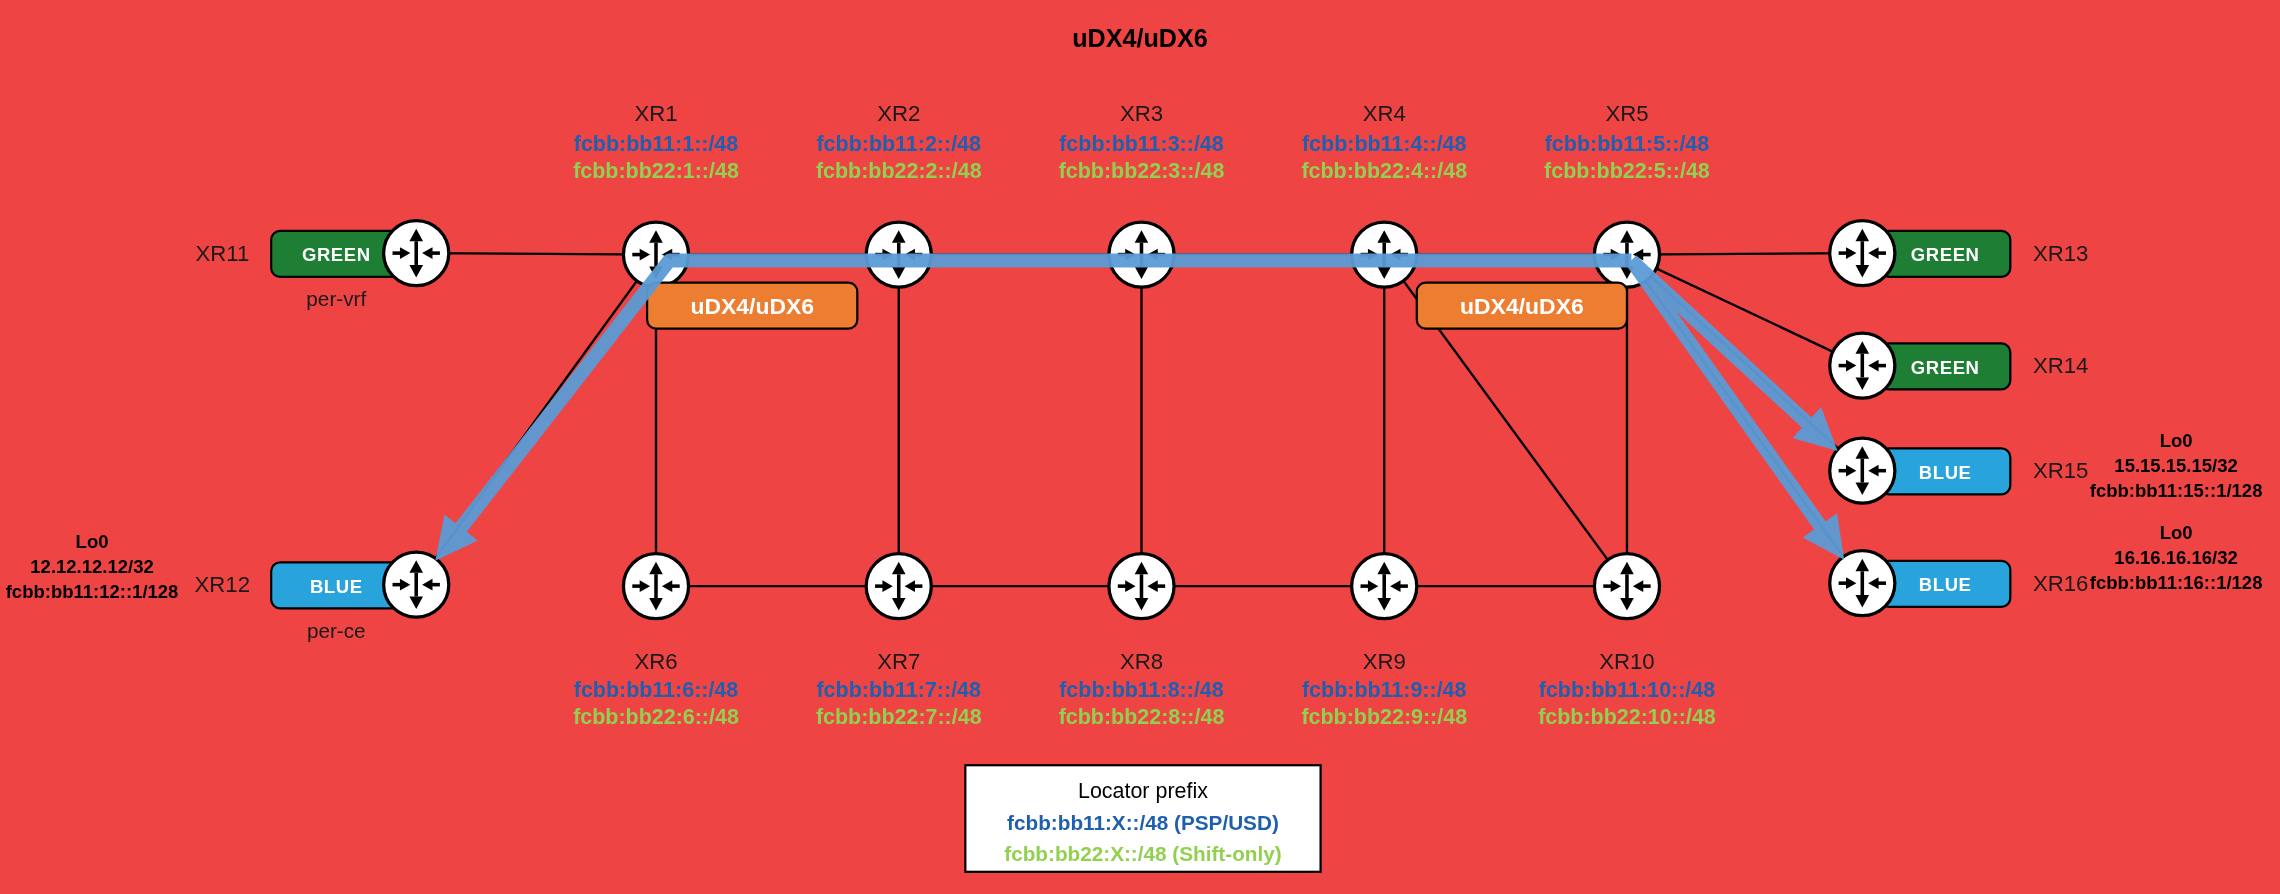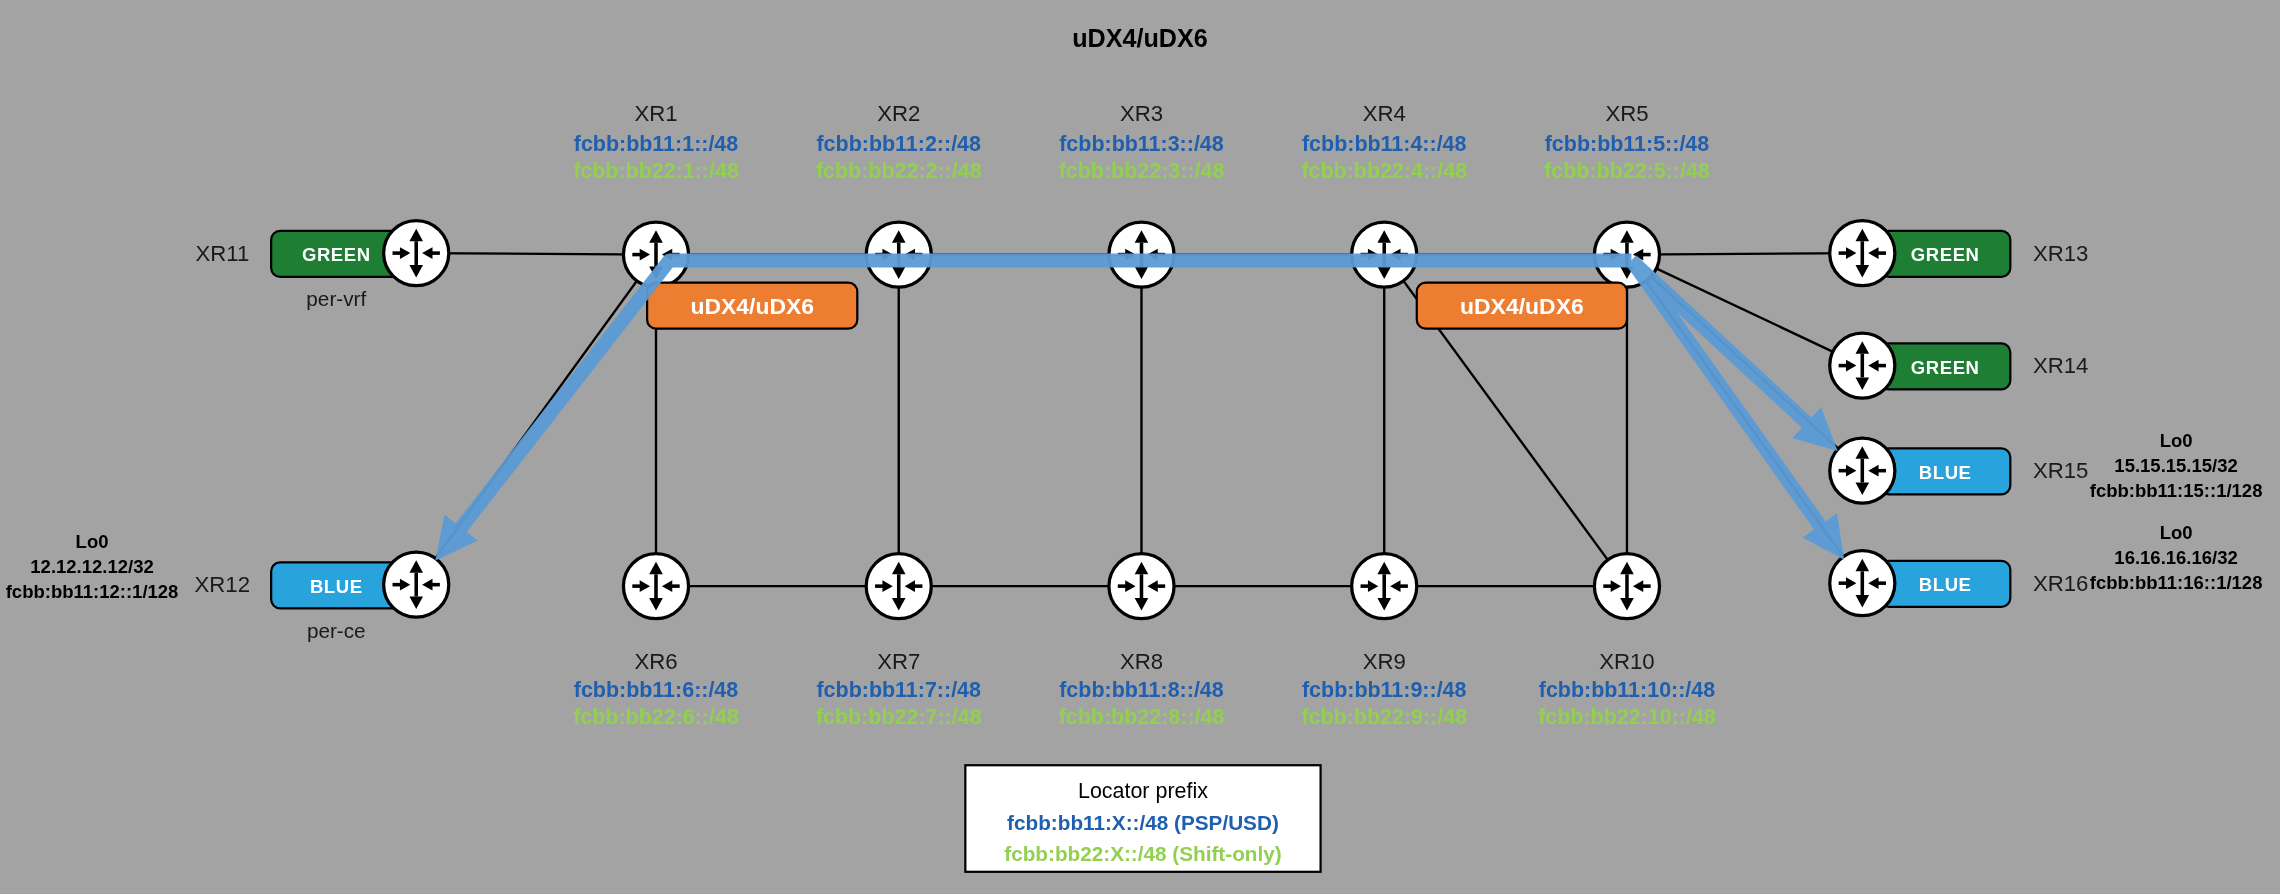--- a/index.html
+++ b/index.html
@@ -1,16 +1,16 @@
 <!DOCTYPE html>
 <html><head>
 <meta charset="utf-8">
 <style>
   html,body{margin:0;padding:0;background:#fff;}
-  .stage{width:2280px;height:894px;background:#a3a3a3;overflow:hidden;}
+  .stage{width:2280px;height:894px;background:#ef4444;overflow:hidden;}
   svg text{font-family:"Liberation Sans",sans-serif;text-anchor:middle;}
   .t-name{font-size:15px;fill:#1a1a1a;}
   .t-prefix{font-size:14.5px;font-weight:700;}
   .t-small{font-size:12.5px;font-weight:700;fill:#000;}
   .t-role{font-size:14px;fill:#1a1a1a;}
   .t-box{font-size:12.5px;font-weight:700;fill:#fff;letter-spacing:.4px;}
   .t-udx{font-size:15.5px;font-weight:700;fill:#fff;}
   .t-title{font-size:17px;font-weight:700;fill:#000;}
   .t-legend-title{font-size:14.5px;fill:#000;}
   .t-legend{font-size:14px;font-weight:700;}

